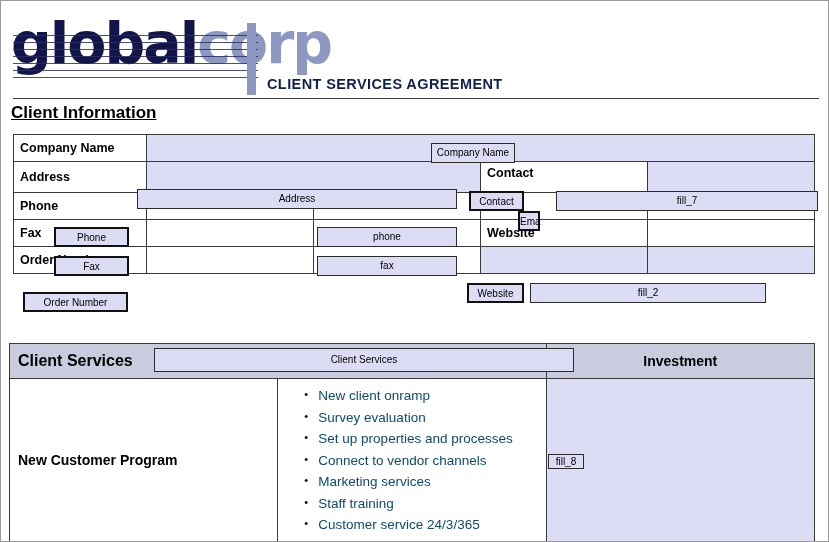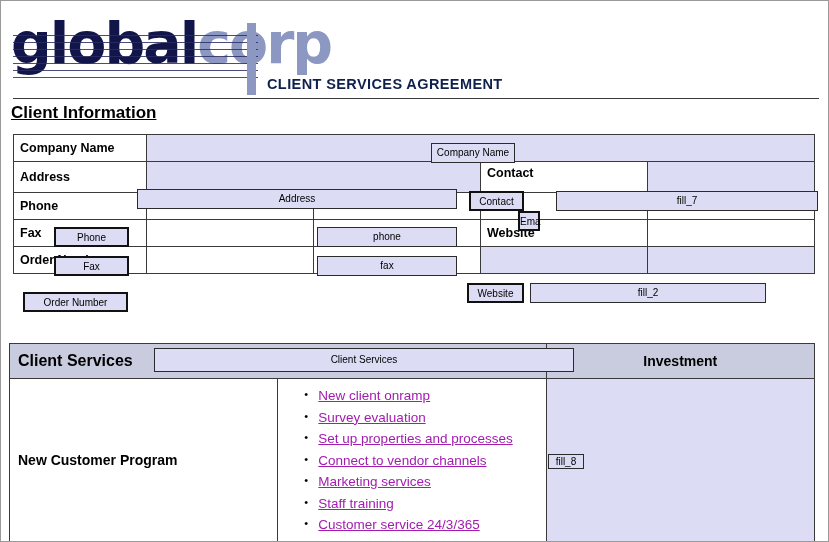--- a/index.html
+++ b/index.html
@@ -178,26 +178,25 @@
     padding: 6px 0 6px 0;
     vertical-align: top;
   }
   .svc-list ul {
     margin: 0;
     padding: 0 0 0 26px;
     list-style: none;
   }
   .svc-list li {
     font-size: 13.5px;
-    color: #a21caf;
+    color: #0c4a6e;
     line-height: 21.5px;
     position: relative;
     padding-left: 14px;
     font-weight: normal;
-    text-decoration: underline;
   }
   .svc-list li:before {
     content: "\2022";
     position: absolute;
     left: 0;
     top: -1px;
     font-size: 11px;
     color: #000;
   }
   .svc-invest {

